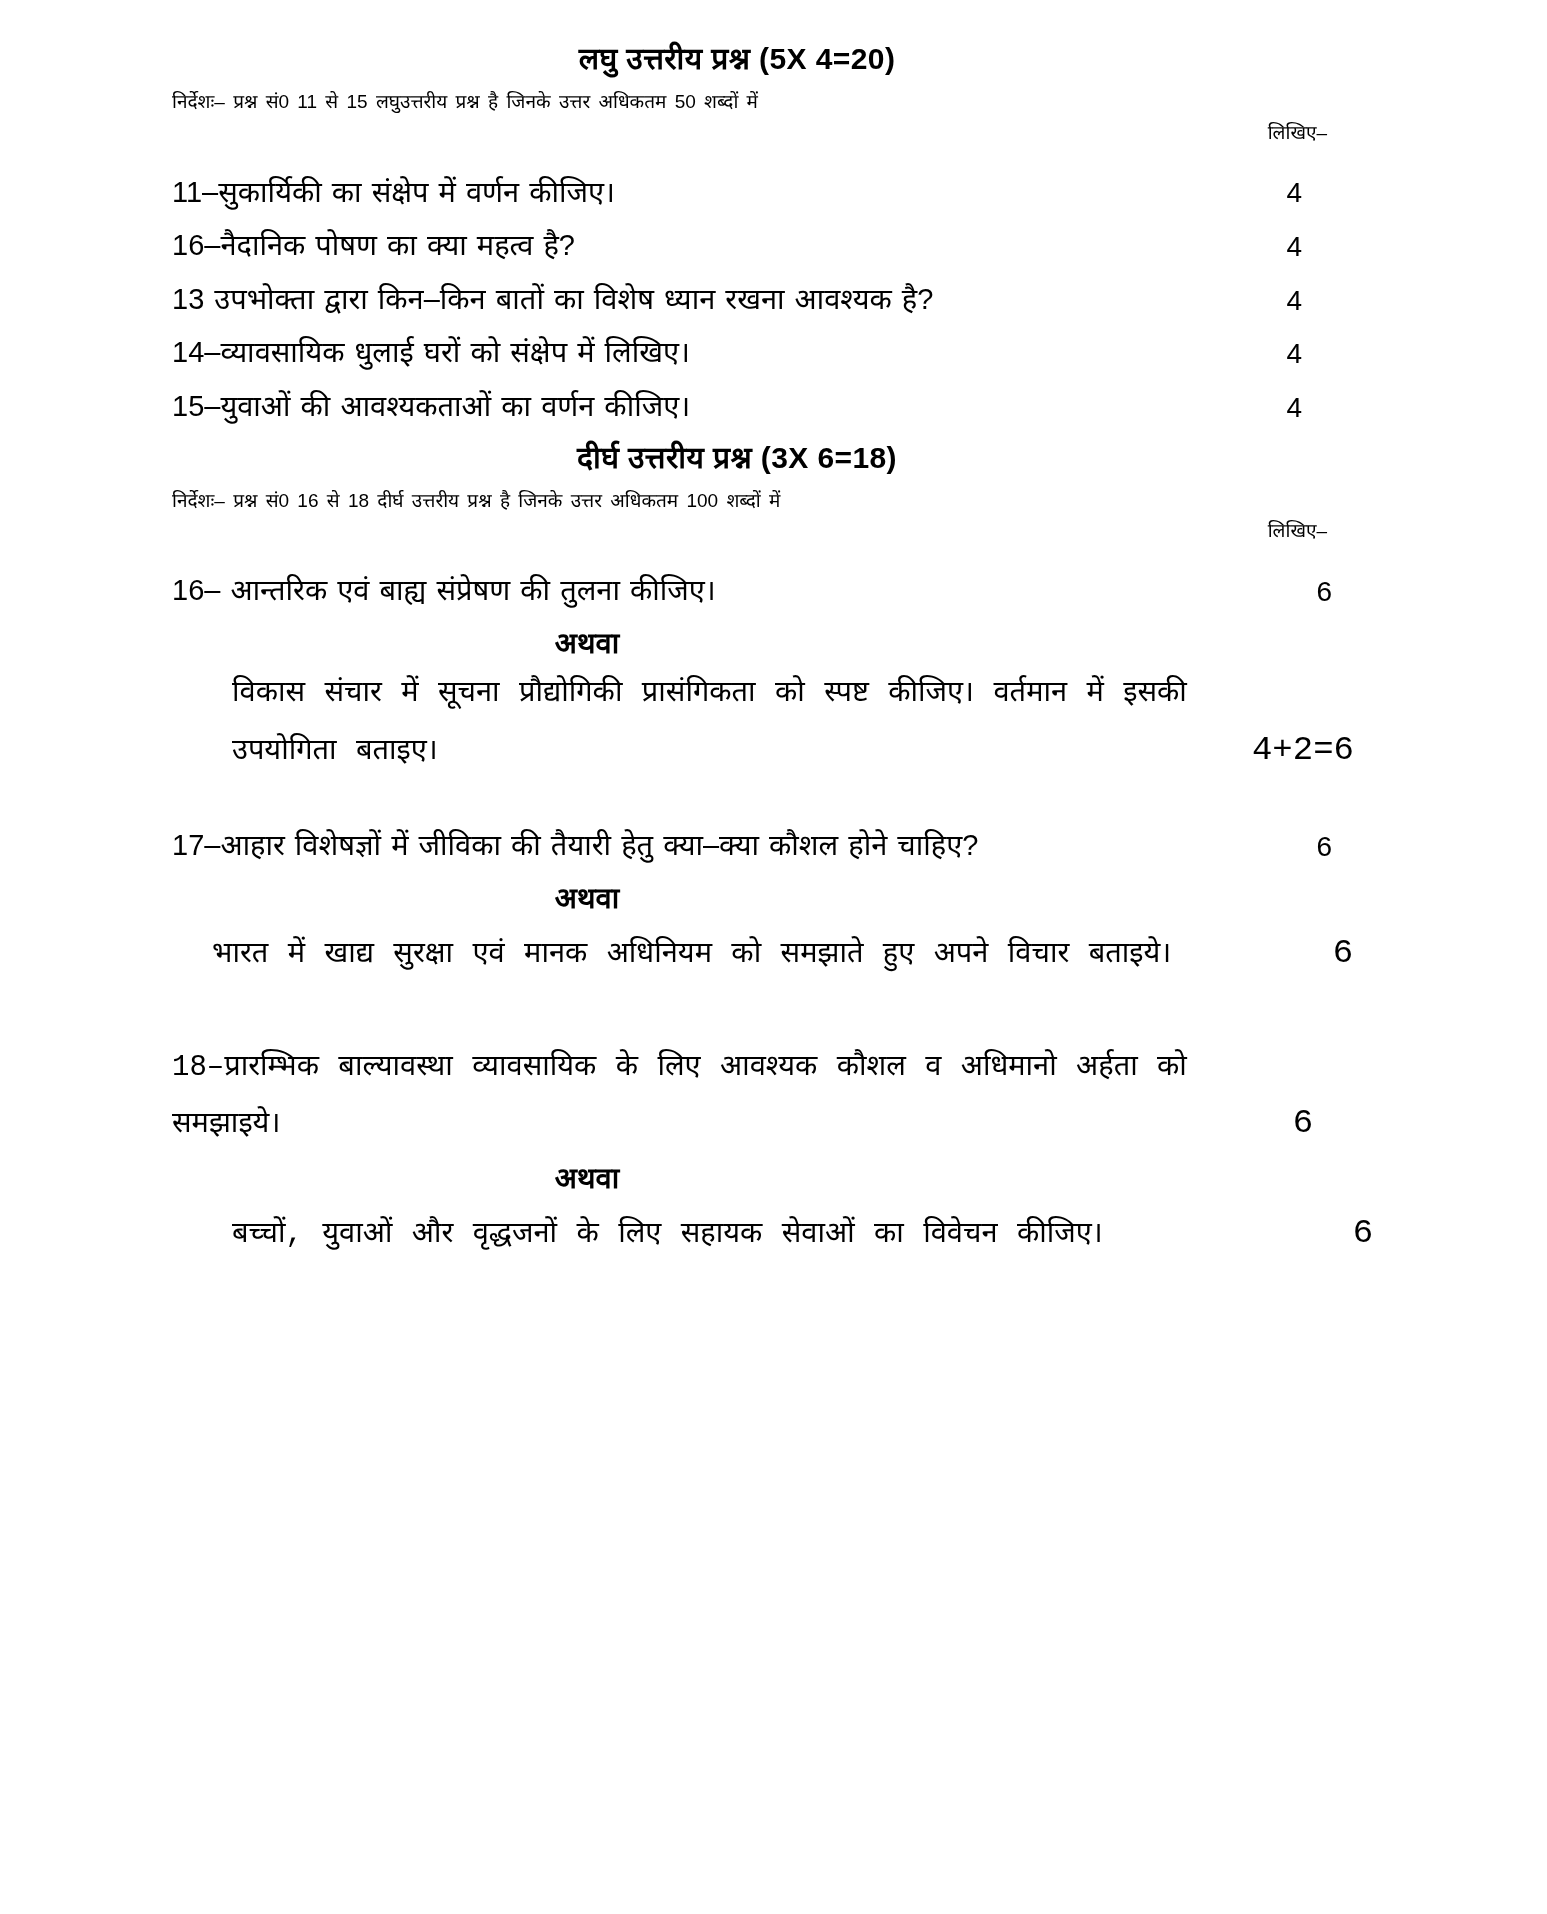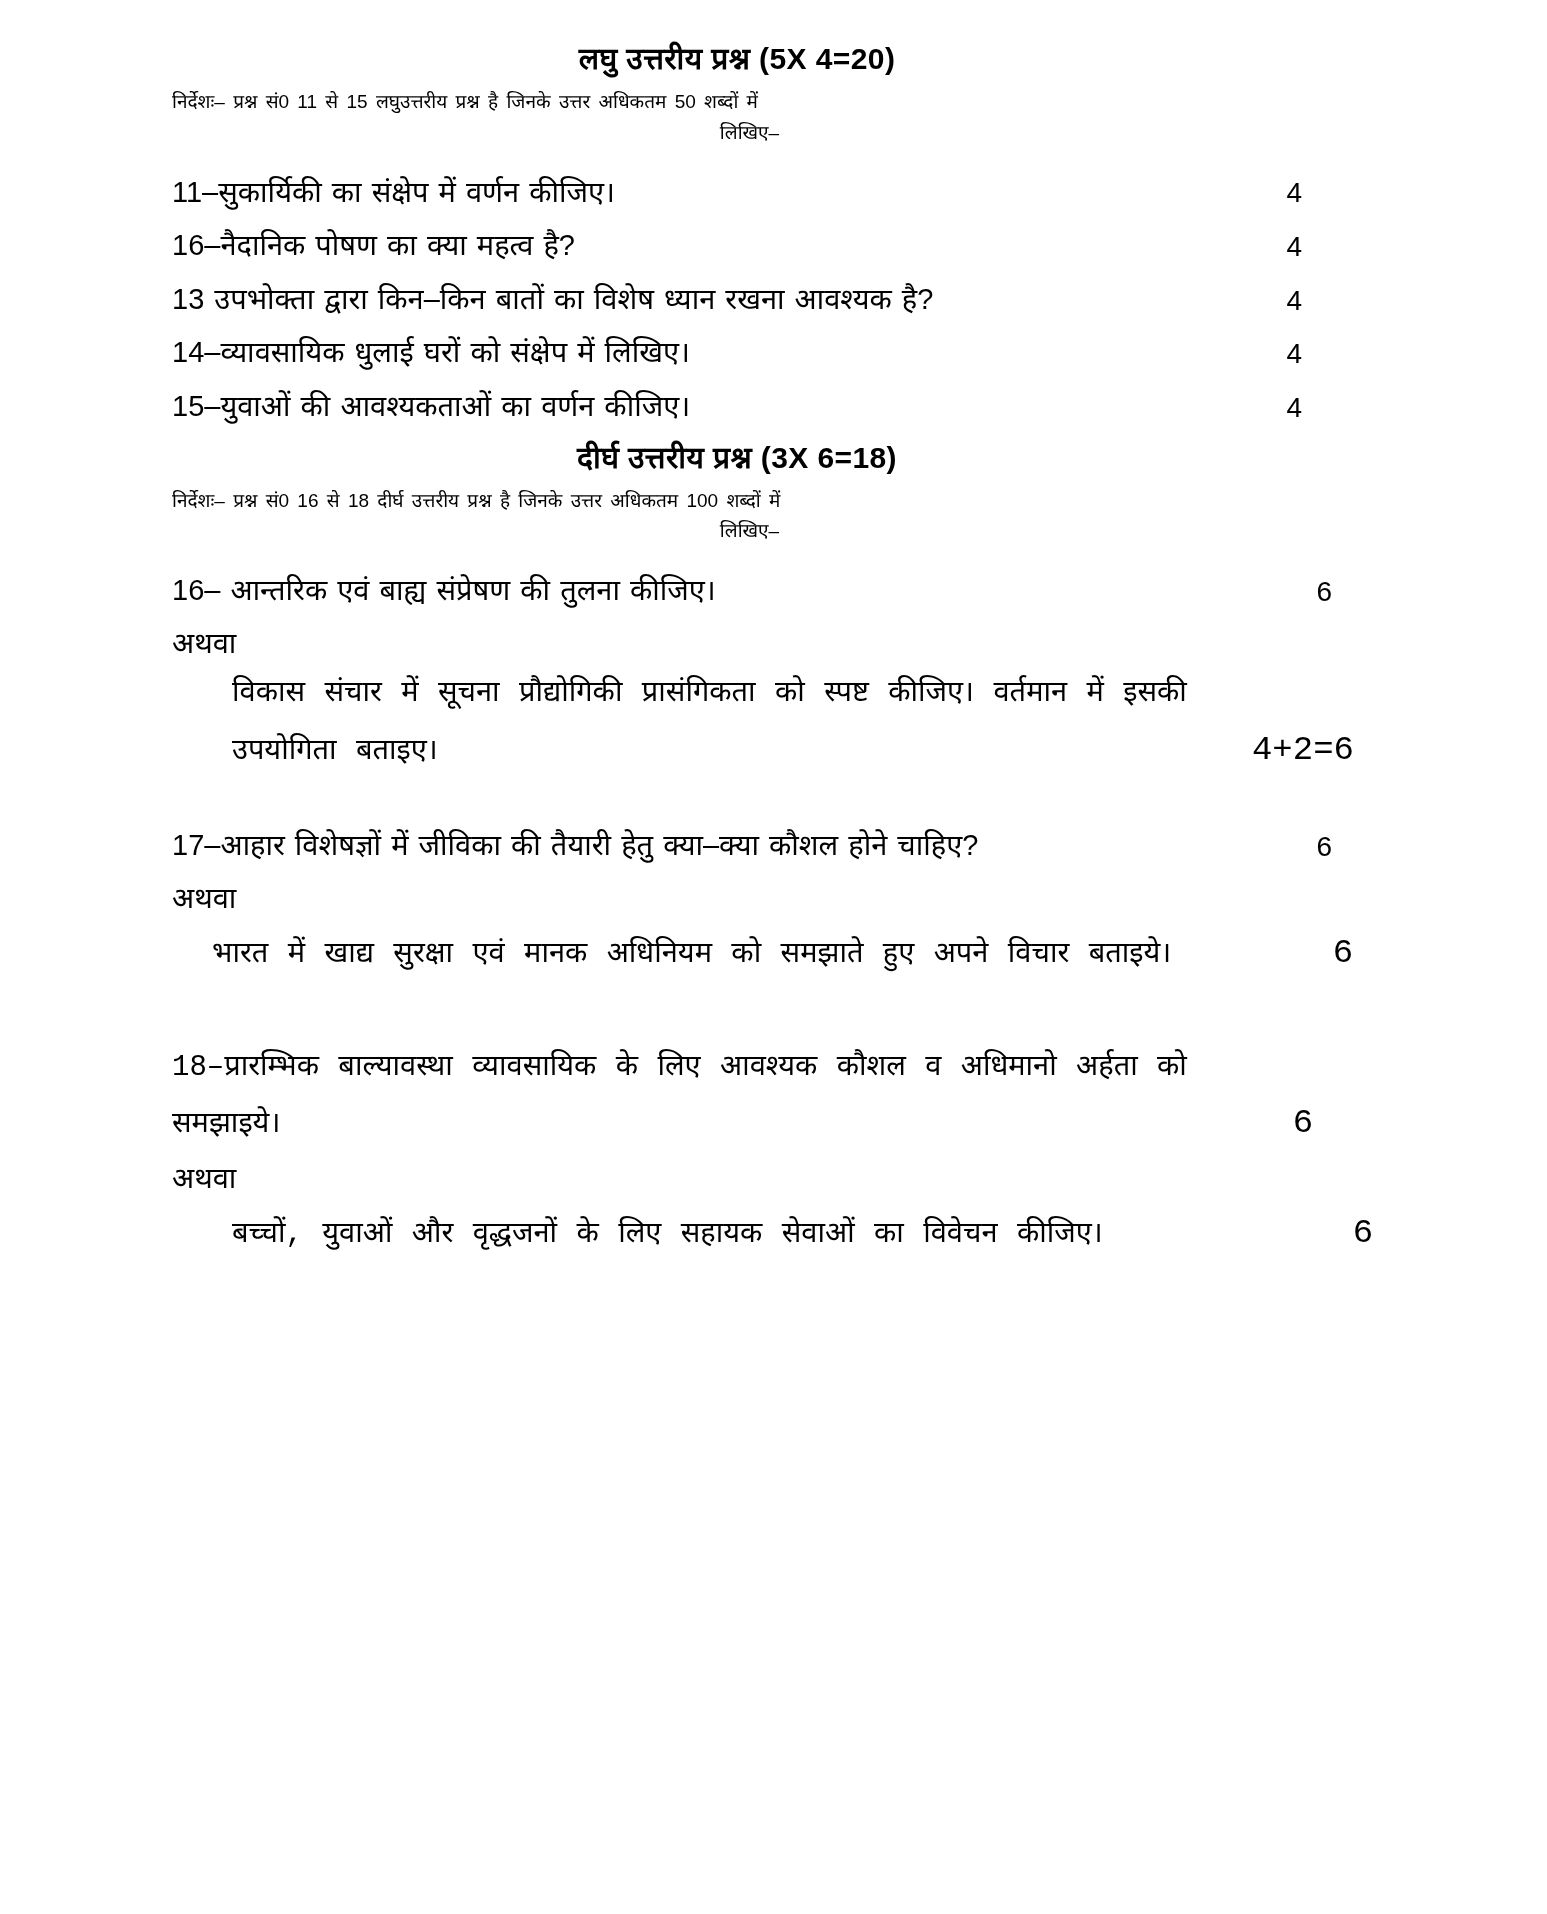--- a/index.html
+++ b/index.html
@@ -46,21 +46,21 @@
     font-weight: 400;
     line-height: 1.62;
     margin: 0 0 4px 0;
     width: 1155px;
     text-align: justify;
     text-justify: inter-word;
     word-spacing: 3px;
   }
   .instruction .tail {
     display: block;
-    text-align: center;
+    text-align: right;
     word-spacing: normal;
   }
 
   
   .qrow {
     display: flex;
     align-items: flex-end;
     width: 1130px;
     margin: 0 0 2px 0;
     font-size: 29px;
@@ -76,23 +76,23 @@
   .qrow .marks {
     flex: 0 0 auto;
     text-align: right;
     width: 60px;
     font-size: 28px;
   }
 
   .qrow.wide { width: 1160px; }
 
   .athwa {
-    text-align: left;
+    text-align: center;
     font-size: 29px;
-    font-weight: 400;
+    font-weight: 700;
     line-height: 1.7;
     margin: 0;
     width: 830px;
   }
   .indent-2 { padding-left: 40px; }
   .indent-3 { padding-left: 60px; }
 
   .gap-sm { height: 14px; }
   .gap-md { height: 40px; }
   .gap-lg { height: 58px; }

